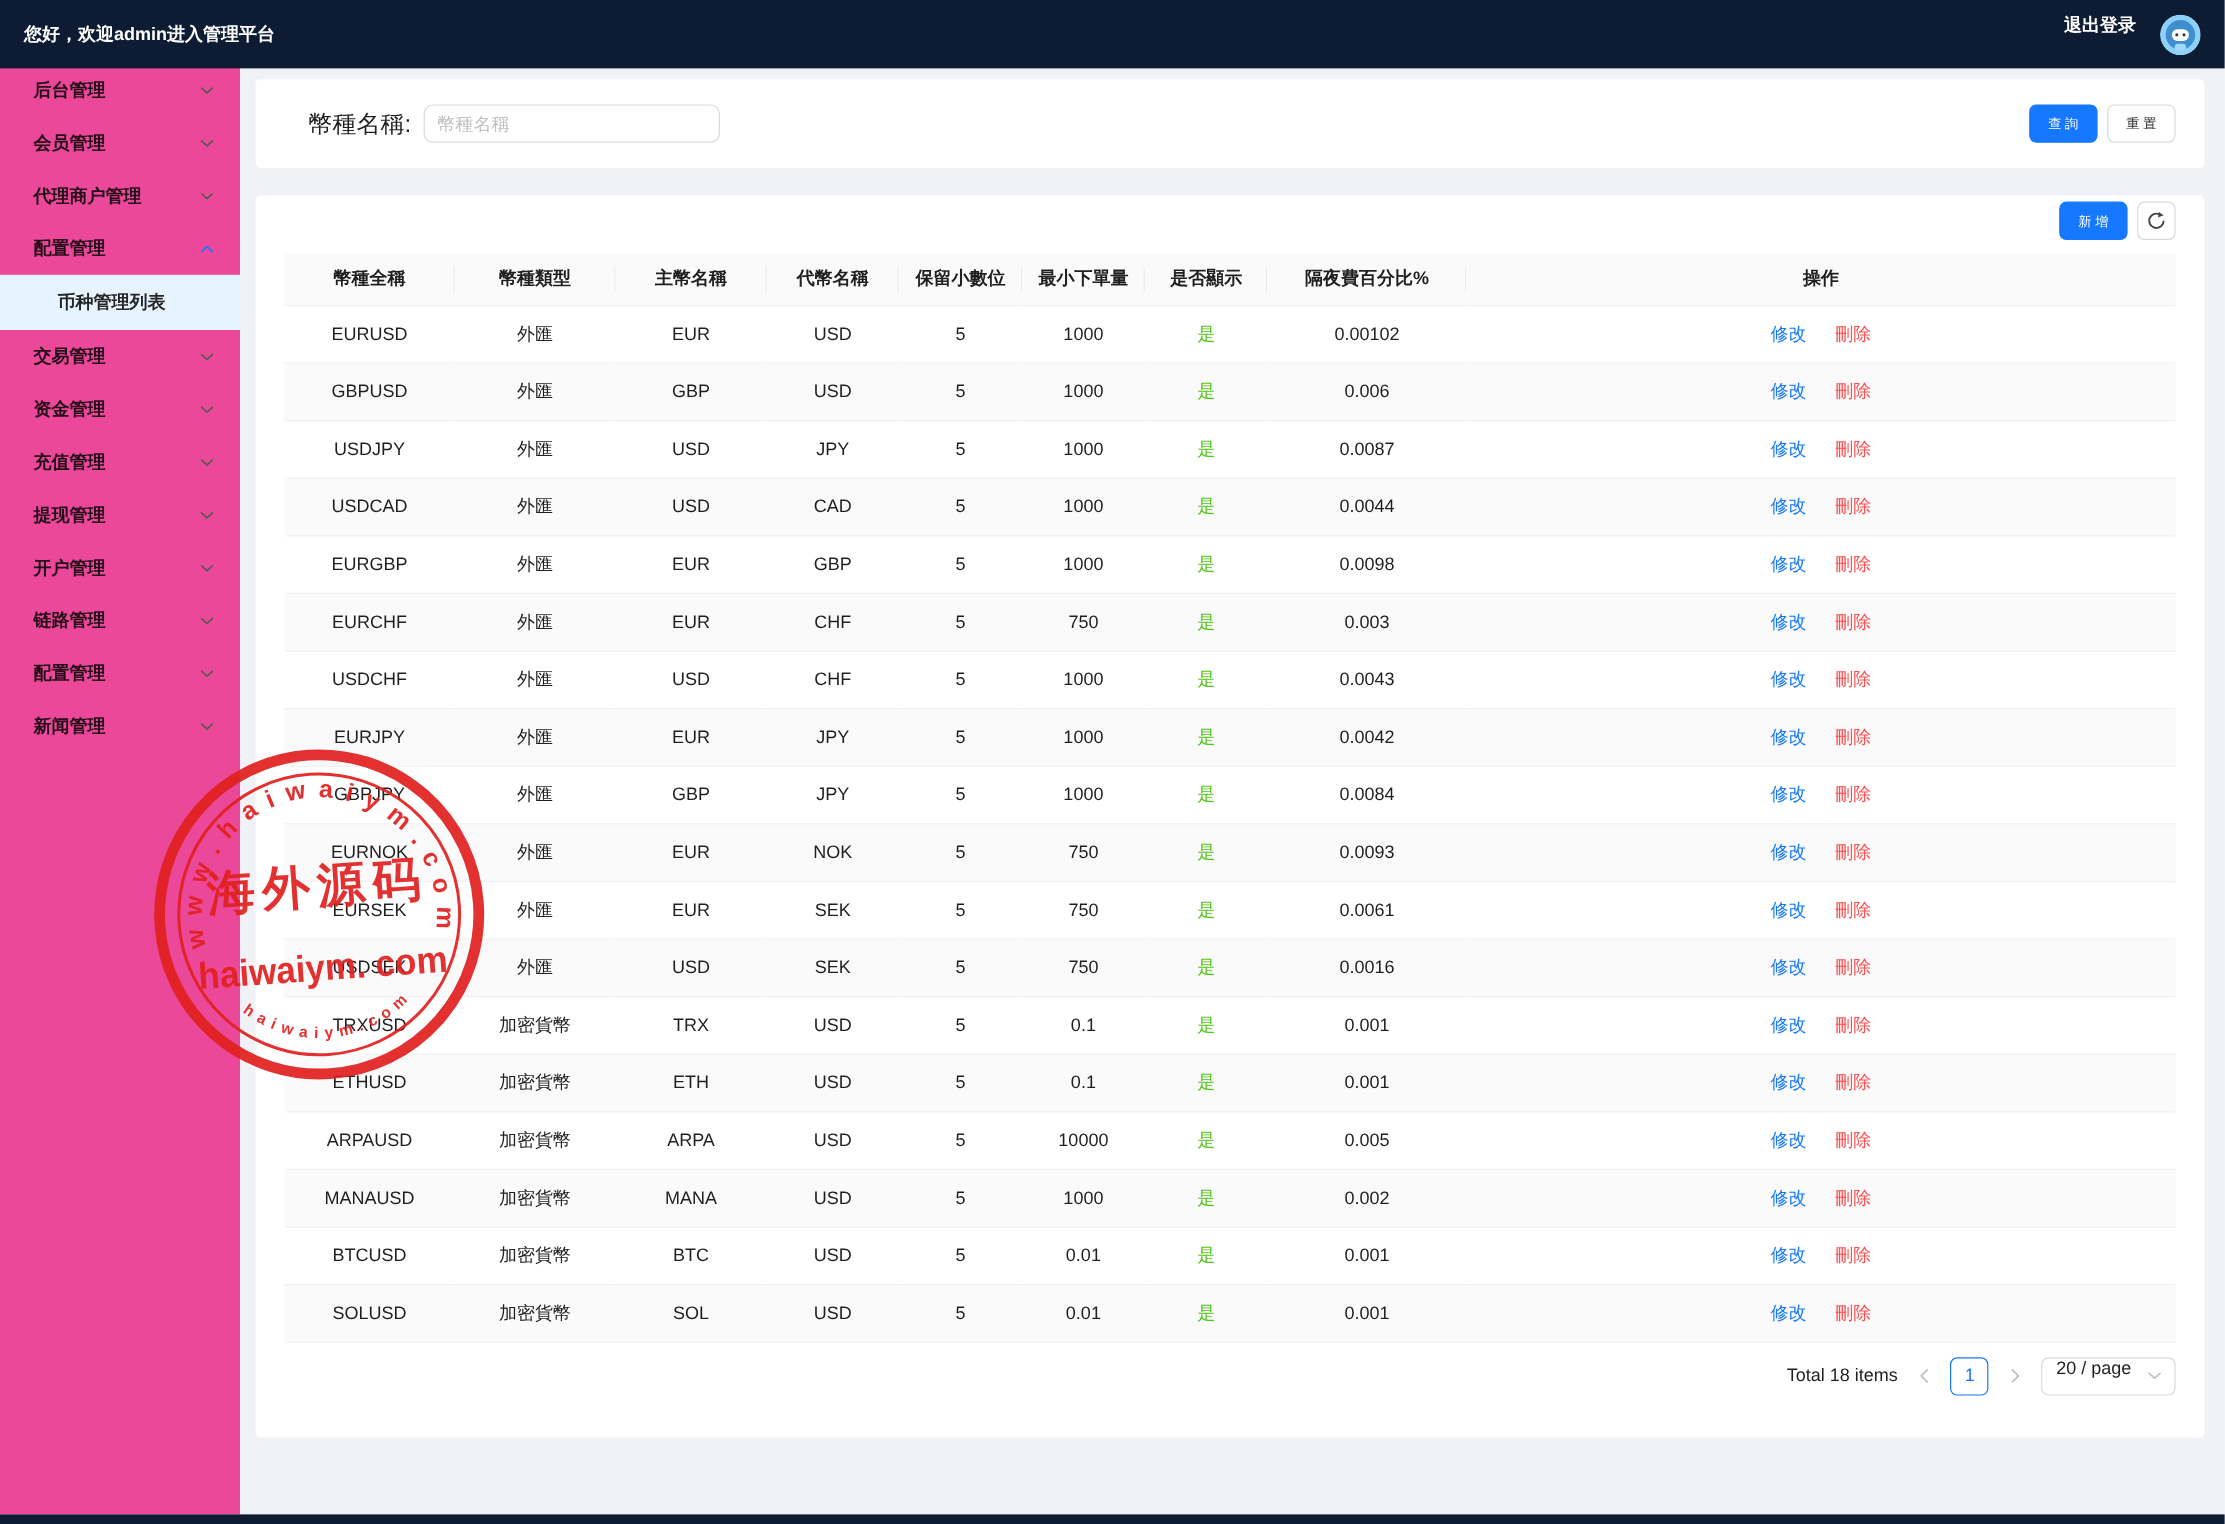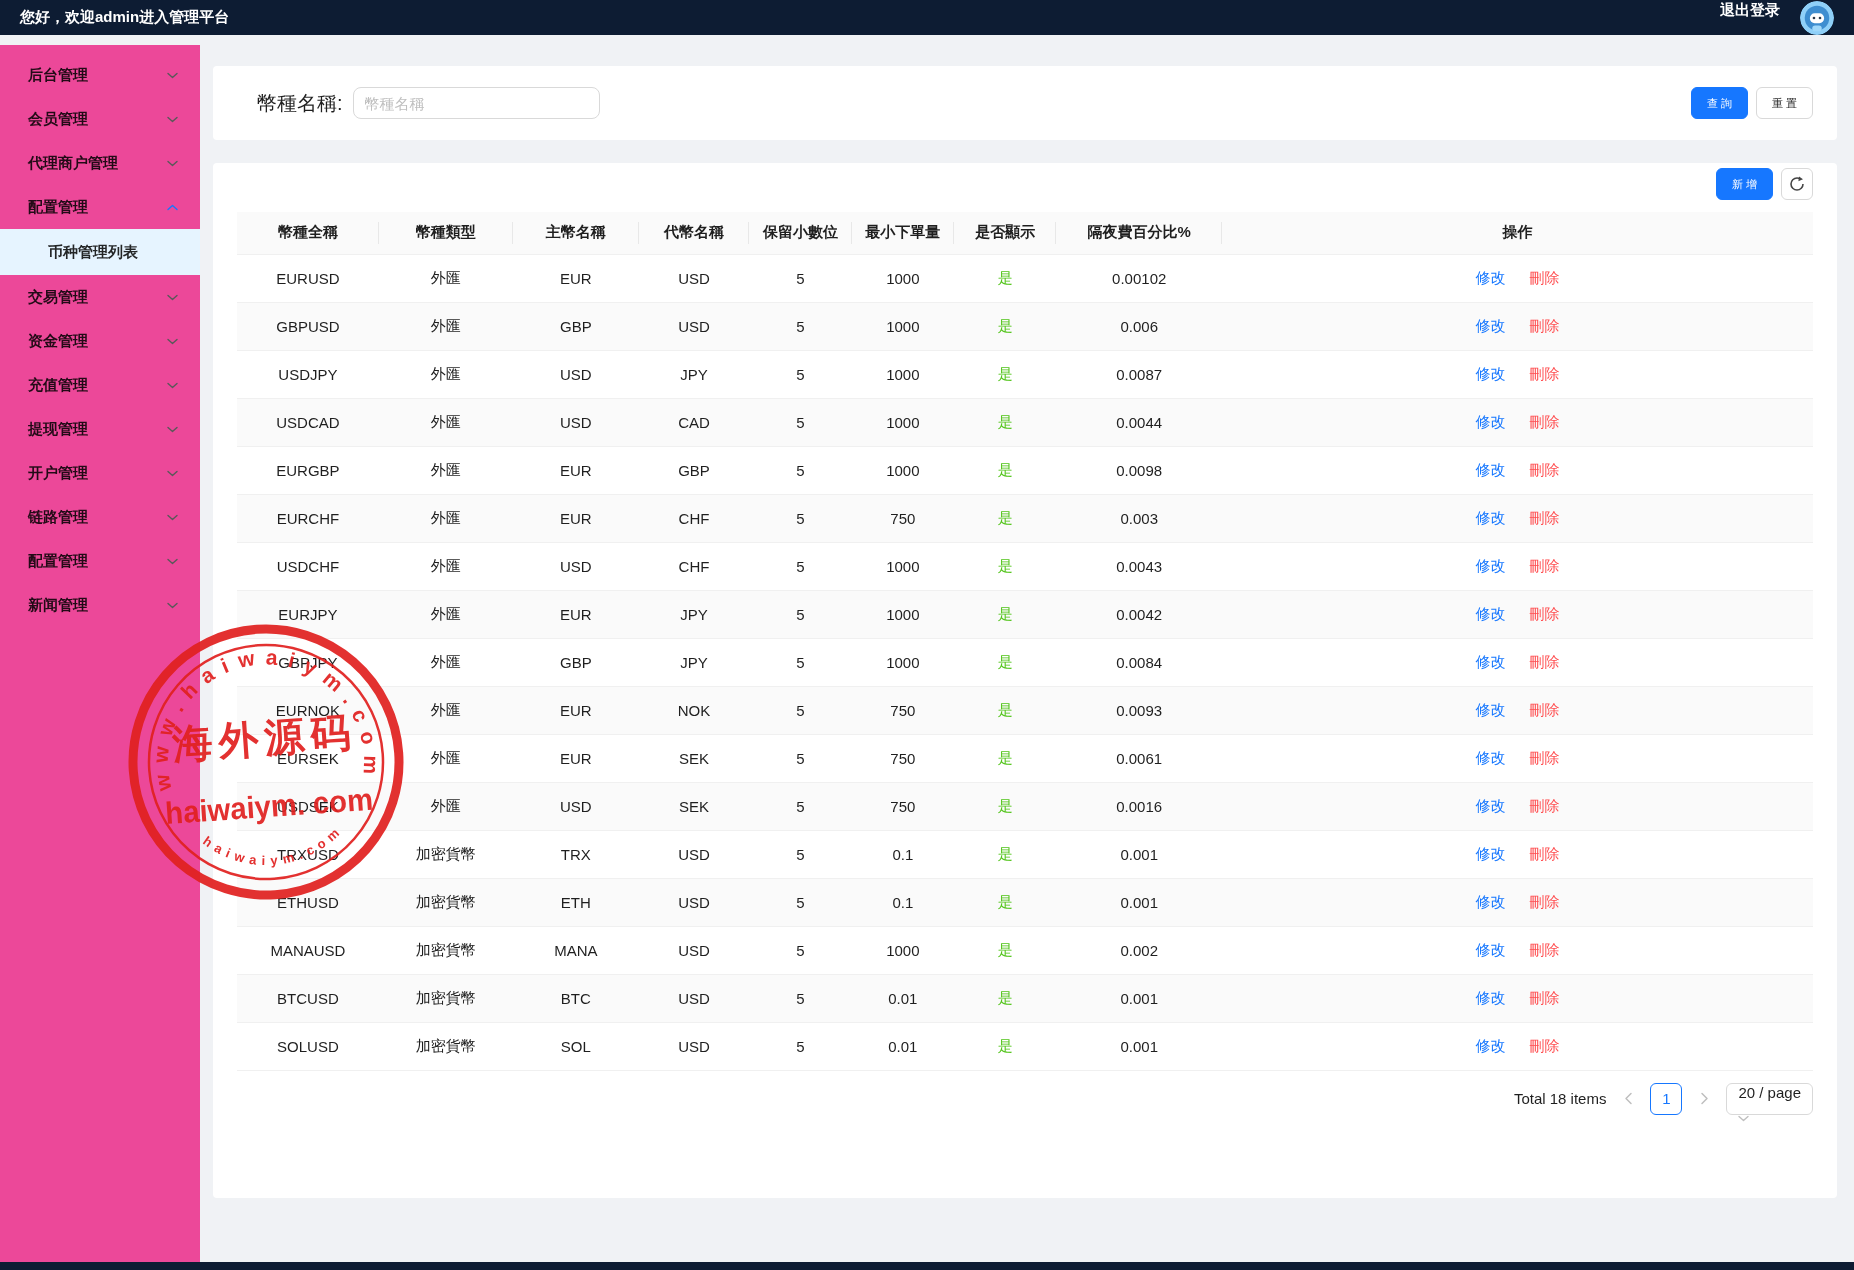--- a/index.html
+++ b/index.html
@@ -10,21 +10,21 @@
   html,body{margin:0;padding:0}
   body{
     width:1854px;height:1270px;overflow:hidden;position:relative;
     font-family:"Liberation Sans","DejaVu Sans",sans-serif;
     background:var(--pageBg);color:rgba(0,0,0,.88);
   }
   .page{position:relative;width:1854px;height:1270px;overflow:hidden}
 
   
   .top-header{
-    position:absolute;top:0;left:0;width:100%;height:35px;background:var(--headerBg);
+    position:absolute;top:0;left:0;width:100%;height:57px;background:var(--headerBg);
     color:#fff;display:flex;align-items:center;justify-content:space-between;
     padding:0 20px;font-size:15px;font-weight:bold;z-index:20;
   }
   .header-right{display:flex;gap:20px}
   .logout{color:#fff;cursor:pointer;font-weight:bold}
   .avatar{width:34px;height:34px;border-radius:50%;overflow:hidden;cursor:pointer;flex:0 0 auto}
 
   
   .sidebar{
     position:absolute;top:45px;left:0;width:200px;bottom:8px;background:#ec4899;
@@ -96,21 +96,21 @@
     display:flex;justify-content:flex-end;align-items:center;height:56px;gap:10px;
     font-size:15px;color:rgba(0,0,0,.88);
   }
   .pg-arrow{display:flex;align-items:center;justify-content:center;width:24px;height:32px;cursor:pointer;color:#bfbfbf}
   .pg-num{
     width:32px;height:32px;border:1px solid var(--accent);border-radius:6px;color:var(--accent);
     display:flex;align-items:center;justify-content:center;cursor:pointer;background:#fff;
   }
   .pg-size{
     height:32px;border:1px solid #d9d9d9;border-radius:6px;background:#fff;cursor:pointer;
-    display:flex;gap:14px;padding:0 11px;flex-direction:column;
+    display:flex;gap:14px;padding:0 11px;
   }
   .pg-size .chevdn{display:flex;align-items:center;color:#bfbfbf}
 
   
   .watermark{
     position:absolute;left:116px;top:612px;width:300px;height:300px;z-index:50;
     opacity:.92;pointer-events:none;
   }
   .wm-stroke{stroke:var(--watermark)}
   .wm-fill{fill:var(--watermark)}
@@ -438,20 +438,31 @@
               <td>加密貨幣</td>
               <td>ETH</td>
               <td>USD</td>
               <td>5</td>
               <td>0.1</td>
               <td class="yes">是</td>
               <td>0.001</td>
               <td><a class="lnk edit">修改</a><a class="lnk del">刪除</a></td>
             </tr>
             <tr>
+              <td>ARPAUSD</td>
+              <td>加密貨幣</td>
+              <td>ARPA</td>
+              <td>USD</td>
+              <td>5</td>
+              <td>10000</td>
+              <td class="yes">是</td>
+              <td>0.005</td>
+              <td><a class="lnk edit">修改</a><a class="lnk del">刪除</a></td>
+            </tr>
+            <tr>
               <td>MANAUSD</td>
               <td>加密貨幣</td>
               <td>MANA</td>
               <td>USD</td>
               <td>5</td>
               <td>1000</td>
               <td class="yes">是</td>
               <td>0.002</td>
               <td><a class="lnk edit">修改</a><a class="lnk del">刪除</a></td>
             </tr>

